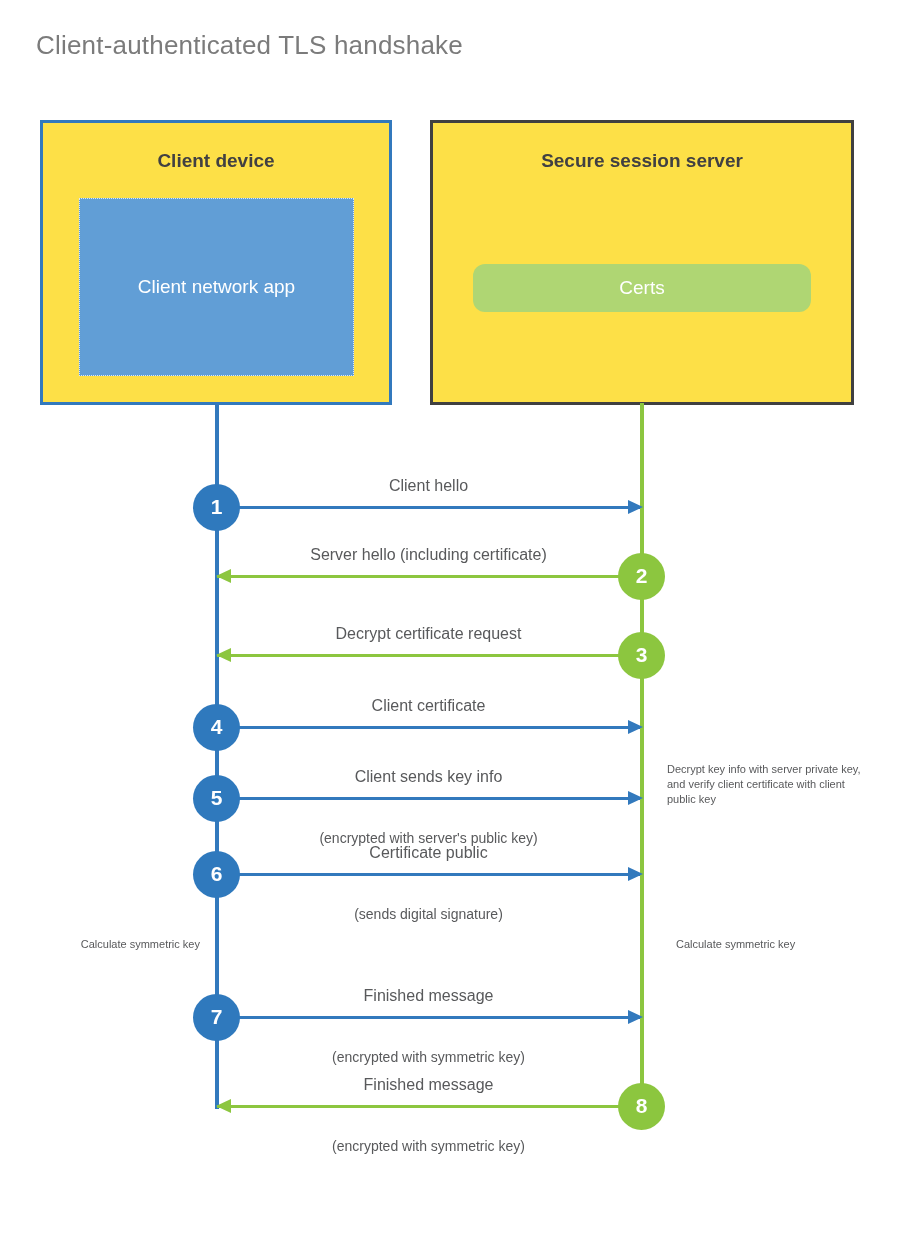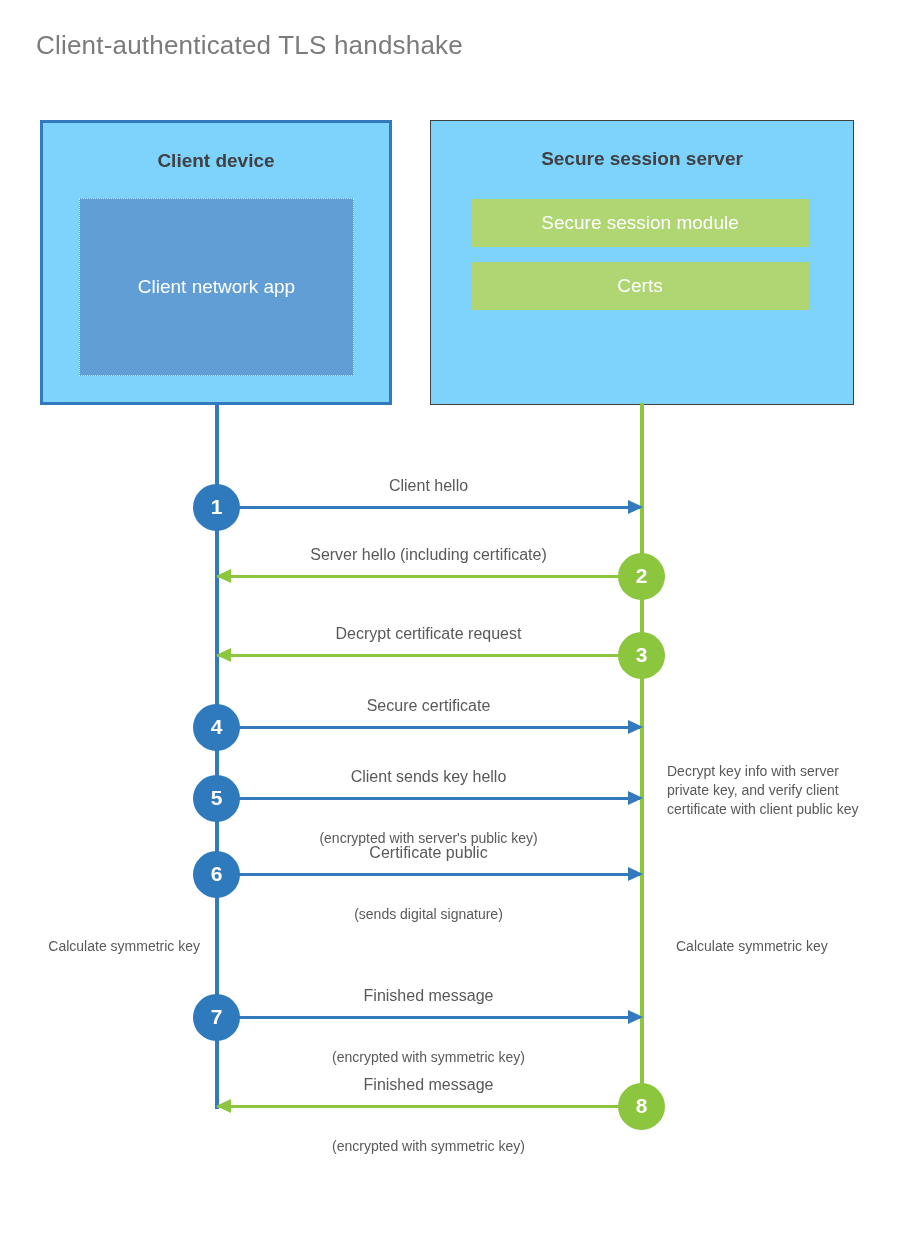--- a/index.html
+++ b/index.html
@@ -29,36 +29,36 @@
     font-size: 26px;
     font-weight: 400;
     color: #7b7b7b;
     letter-spacing: 0.2px;
     white-space: nowrap;
   }
 
   
   .party-box {
     position: absolute;
-    background: #7dd3fc;
+    background: #fde047;
     box-sizing: border-box;
   }
   #client-box {
     left: 40px;
     top: 120px;
     width: 352px;
     height: 285px;
     border: 3px solid #3279bd;
   }
   #server-box {
     left: 430px;
     top: 120px;
     width: 424px;
     height: 285px;
-    border: 1px solid #404040;
+    border: 3px solid #404040;
   }
   .party-title {
     position: absolute;
     left: 0;
     right: 0;
     top: 27px;
     text-align: center;
     font-size: 19px;
     font-weight: bold;
     color: #414042;
@@ -88,21 +88,21 @@
     width: 338px;
     height: 48px;
     background: #afd673;
     display: flex;
     align-items: center;
     justify-content: center;
     color: #ffffff;
     font-size: 19px;
   }
   #server-bar-0 { top: 78px; }
-  #server-bar-1 { top: 141px; }
+  #server-bar-1 { top: 141px; border-radius: 12px; }
   #server-bar-2 { top: 203px; }
 
   
   .lifeline {
     position: absolute;
     width: 4px;
   }
   #client-lifeline {
     left: 215px;
     top: 403px;
@@ -187,21 +187,21 @@
     text-align: center;
     font-size: 14px;
     color: #58595b;
     top: 8px;
     margin-top: 24px;
   }
 
   
   .side-note {
     position: absolute;
-    font-size: 14px;
+    font-size: 11px;
     line-height: 1.35;
     color: #58595b;
   }
   #note-server-decrypt {
     left: 667px;
     top: 762px;
     width: 200px;
     text-align: left;
   }
   #note-client-calc {
@@ -224,21 +224,20 @@
 
   <div class="page-title">Client-authenticated TLS handshake</div>
 
   <div class="party-box" id="client-box">
     <div class="party-title">Client device</div>
     <div id="client-app-box">Client network app</div>
   </div>
 
   <div class="party-box" id="server-box">
     <div class="party-title">Secure session server</div>
-    <div class="server-bar" id="server-bar-0">Secure session module</div>
     <div class="server-bar" id="server-bar-1">Certs</div>
   </div>
 
   <div class="lifeline" id="client-lifeline"></div>
   <div class="lifeline" id="server-lifeline"></div>
 
   <div class="msg" id="msg-0" style="top: 507px;">
     <div class="msg-label">Client hello</div>
     <div class="msg-line blue"></div>
     <div class="arrow-head right"></div>
@@ -256,29 +255,29 @@
 
   <div class="msg" id="msg-2" style="top: 655px;">
     <div class="msg-label">Decrypt certificate request</div>
     <div class="msg-line green"></div>
     <div class="arrow-head left"></div>
     <div class="step-circle green">3</div>
     <div class="msg-sub"></div>
   </div>
 
   <div class="msg" id="msg-3" style="top: 727px;">
-    <div class="msg-label">Secure certificate</div>
+    <div class="msg-label">Client certificate</div>
     <div class="msg-line blue"></div>
     <div class="arrow-head right"></div>
     <div class="step-circle blue">4</div>
     <div class="msg-sub"></div>
   </div>
 
   <div class="msg" id="msg-4" style="top: 798px;">
-    <div class="msg-label">Client sends key hello</div>
+    <div class="msg-label">Client sends key info</div>
     <div class="msg-line blue"></div>
     <div class="arrow-head right"></div>
     <div class="step-circle blue">5</div>
     <div class="msg-sub">(encrypted with server's public key)</div>
   </div>
 
   <div class="msg" id="msg-5" style="top: 874px;">
     <div class="msg-label">Certificate public</div>
     <div class="msg-line blue"></div>
     <div class="arrow-head right"></div>

